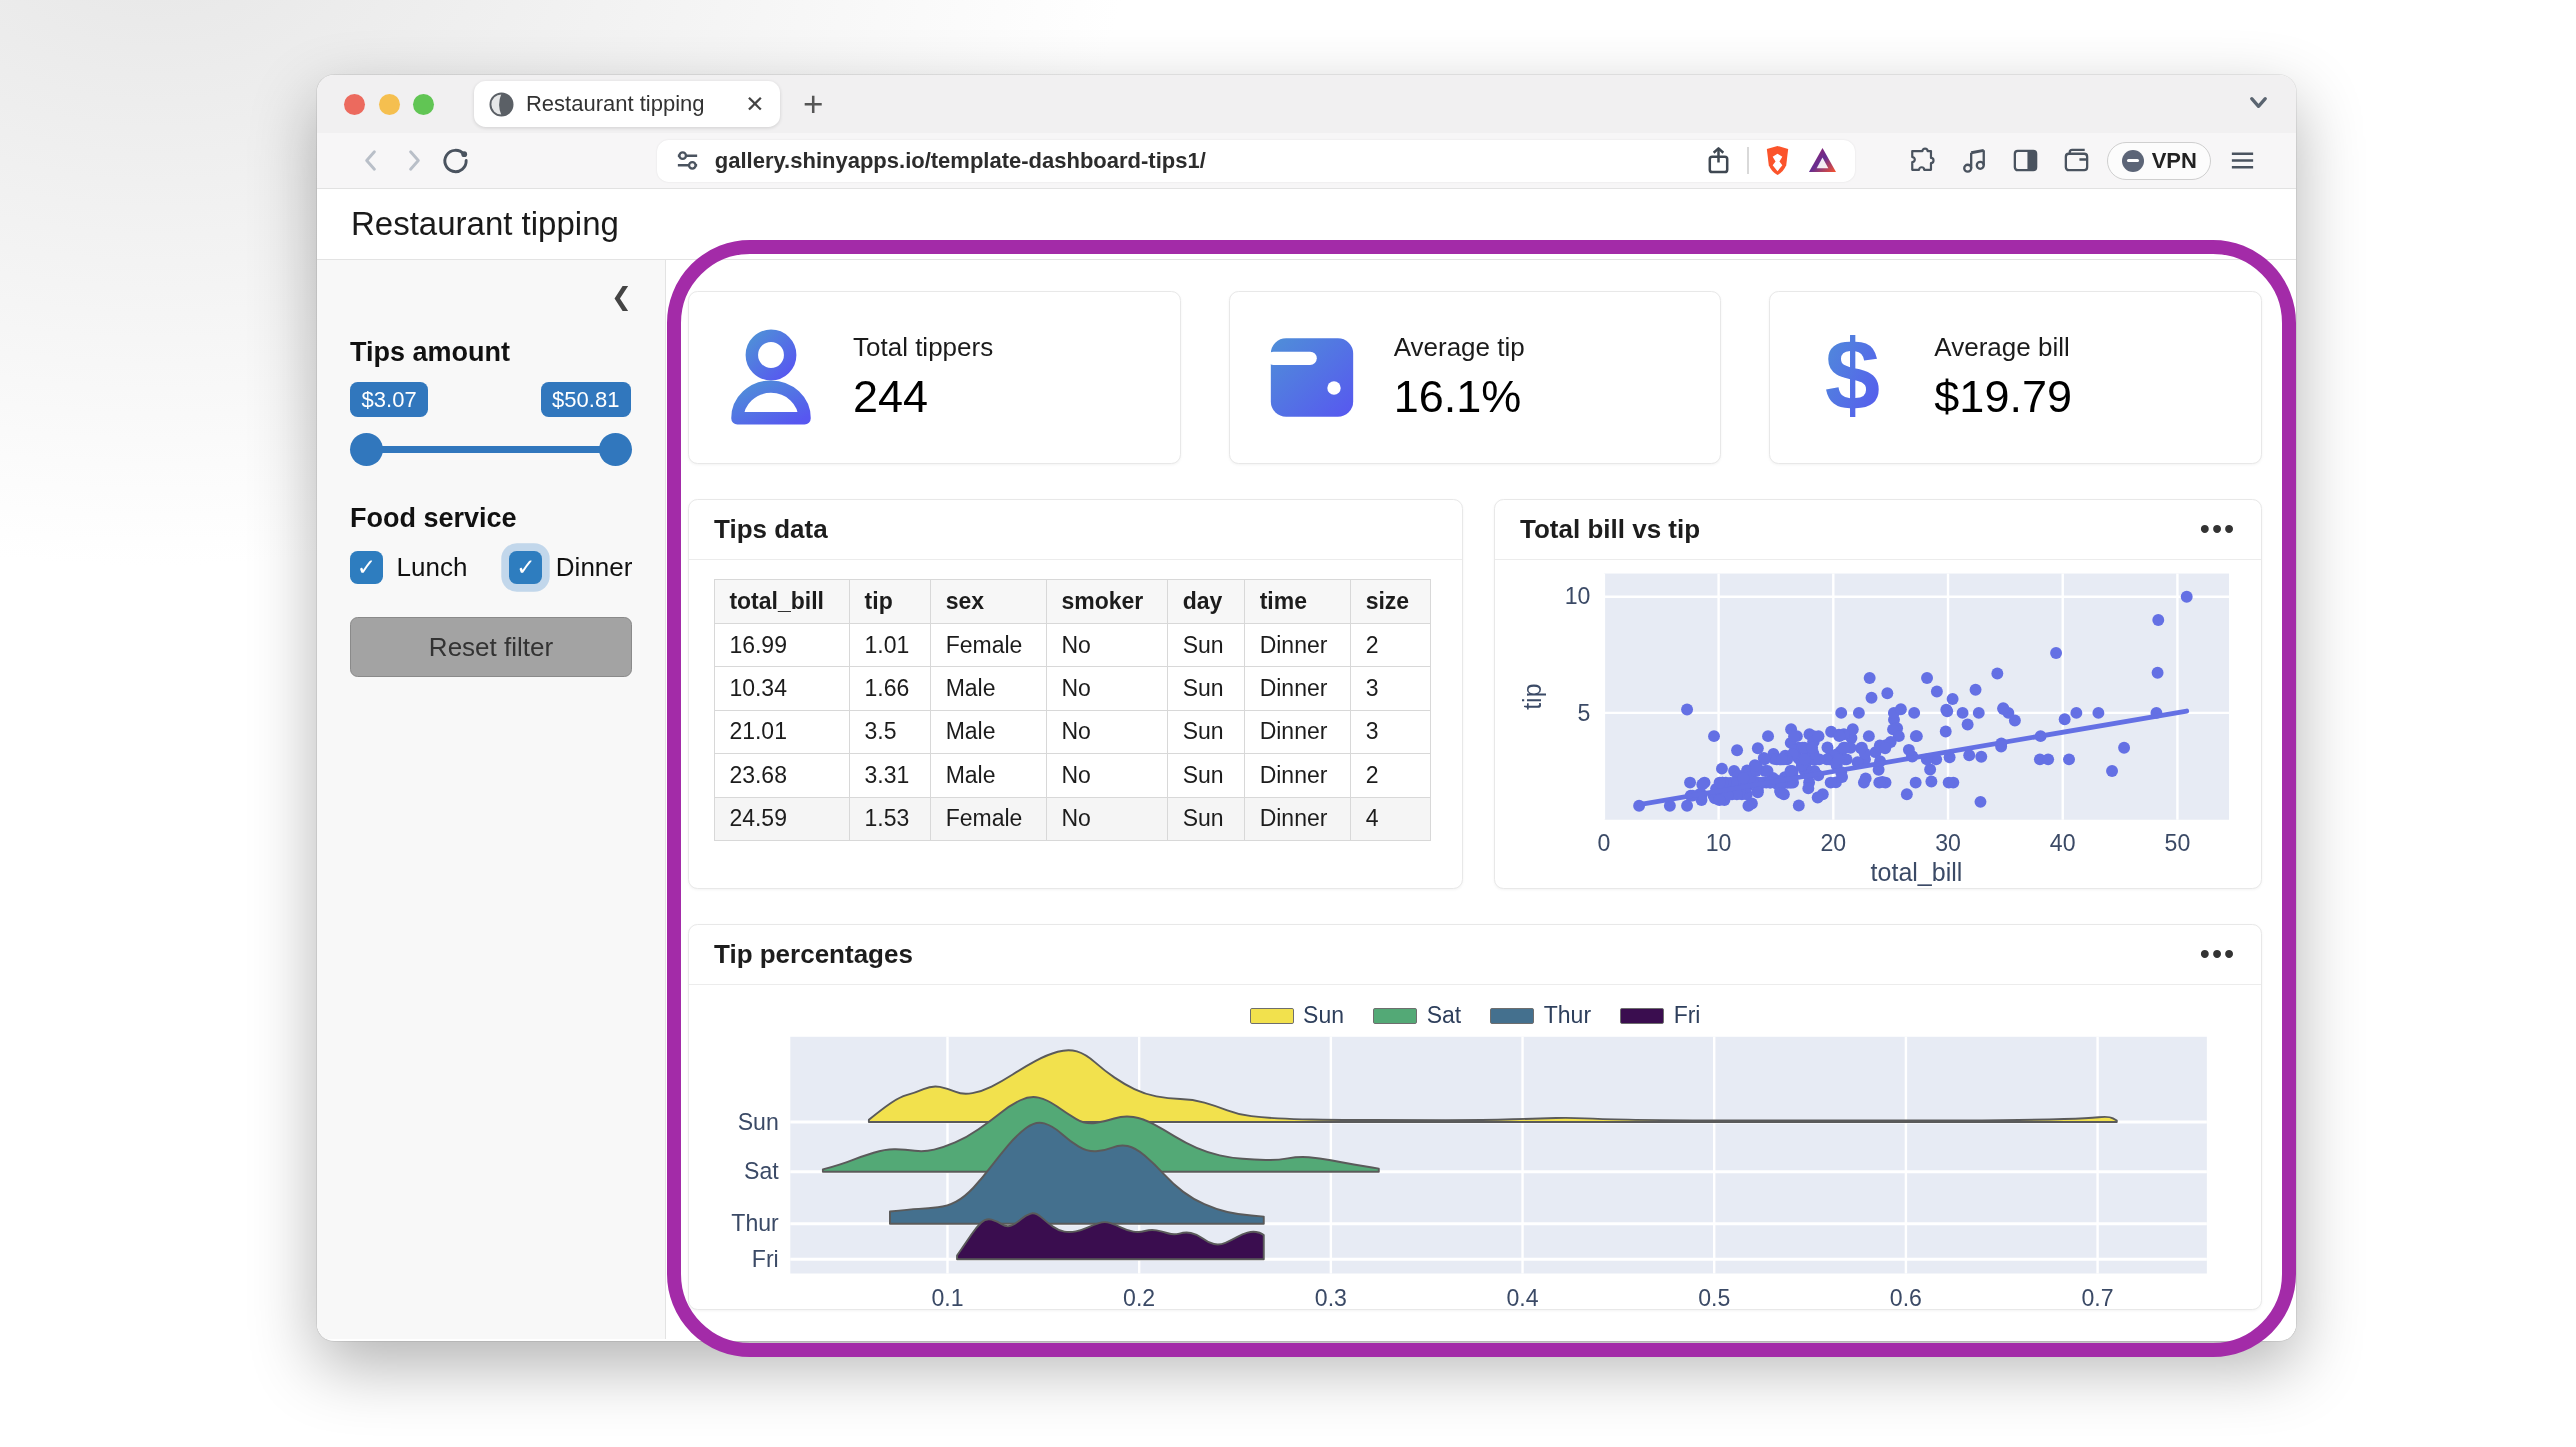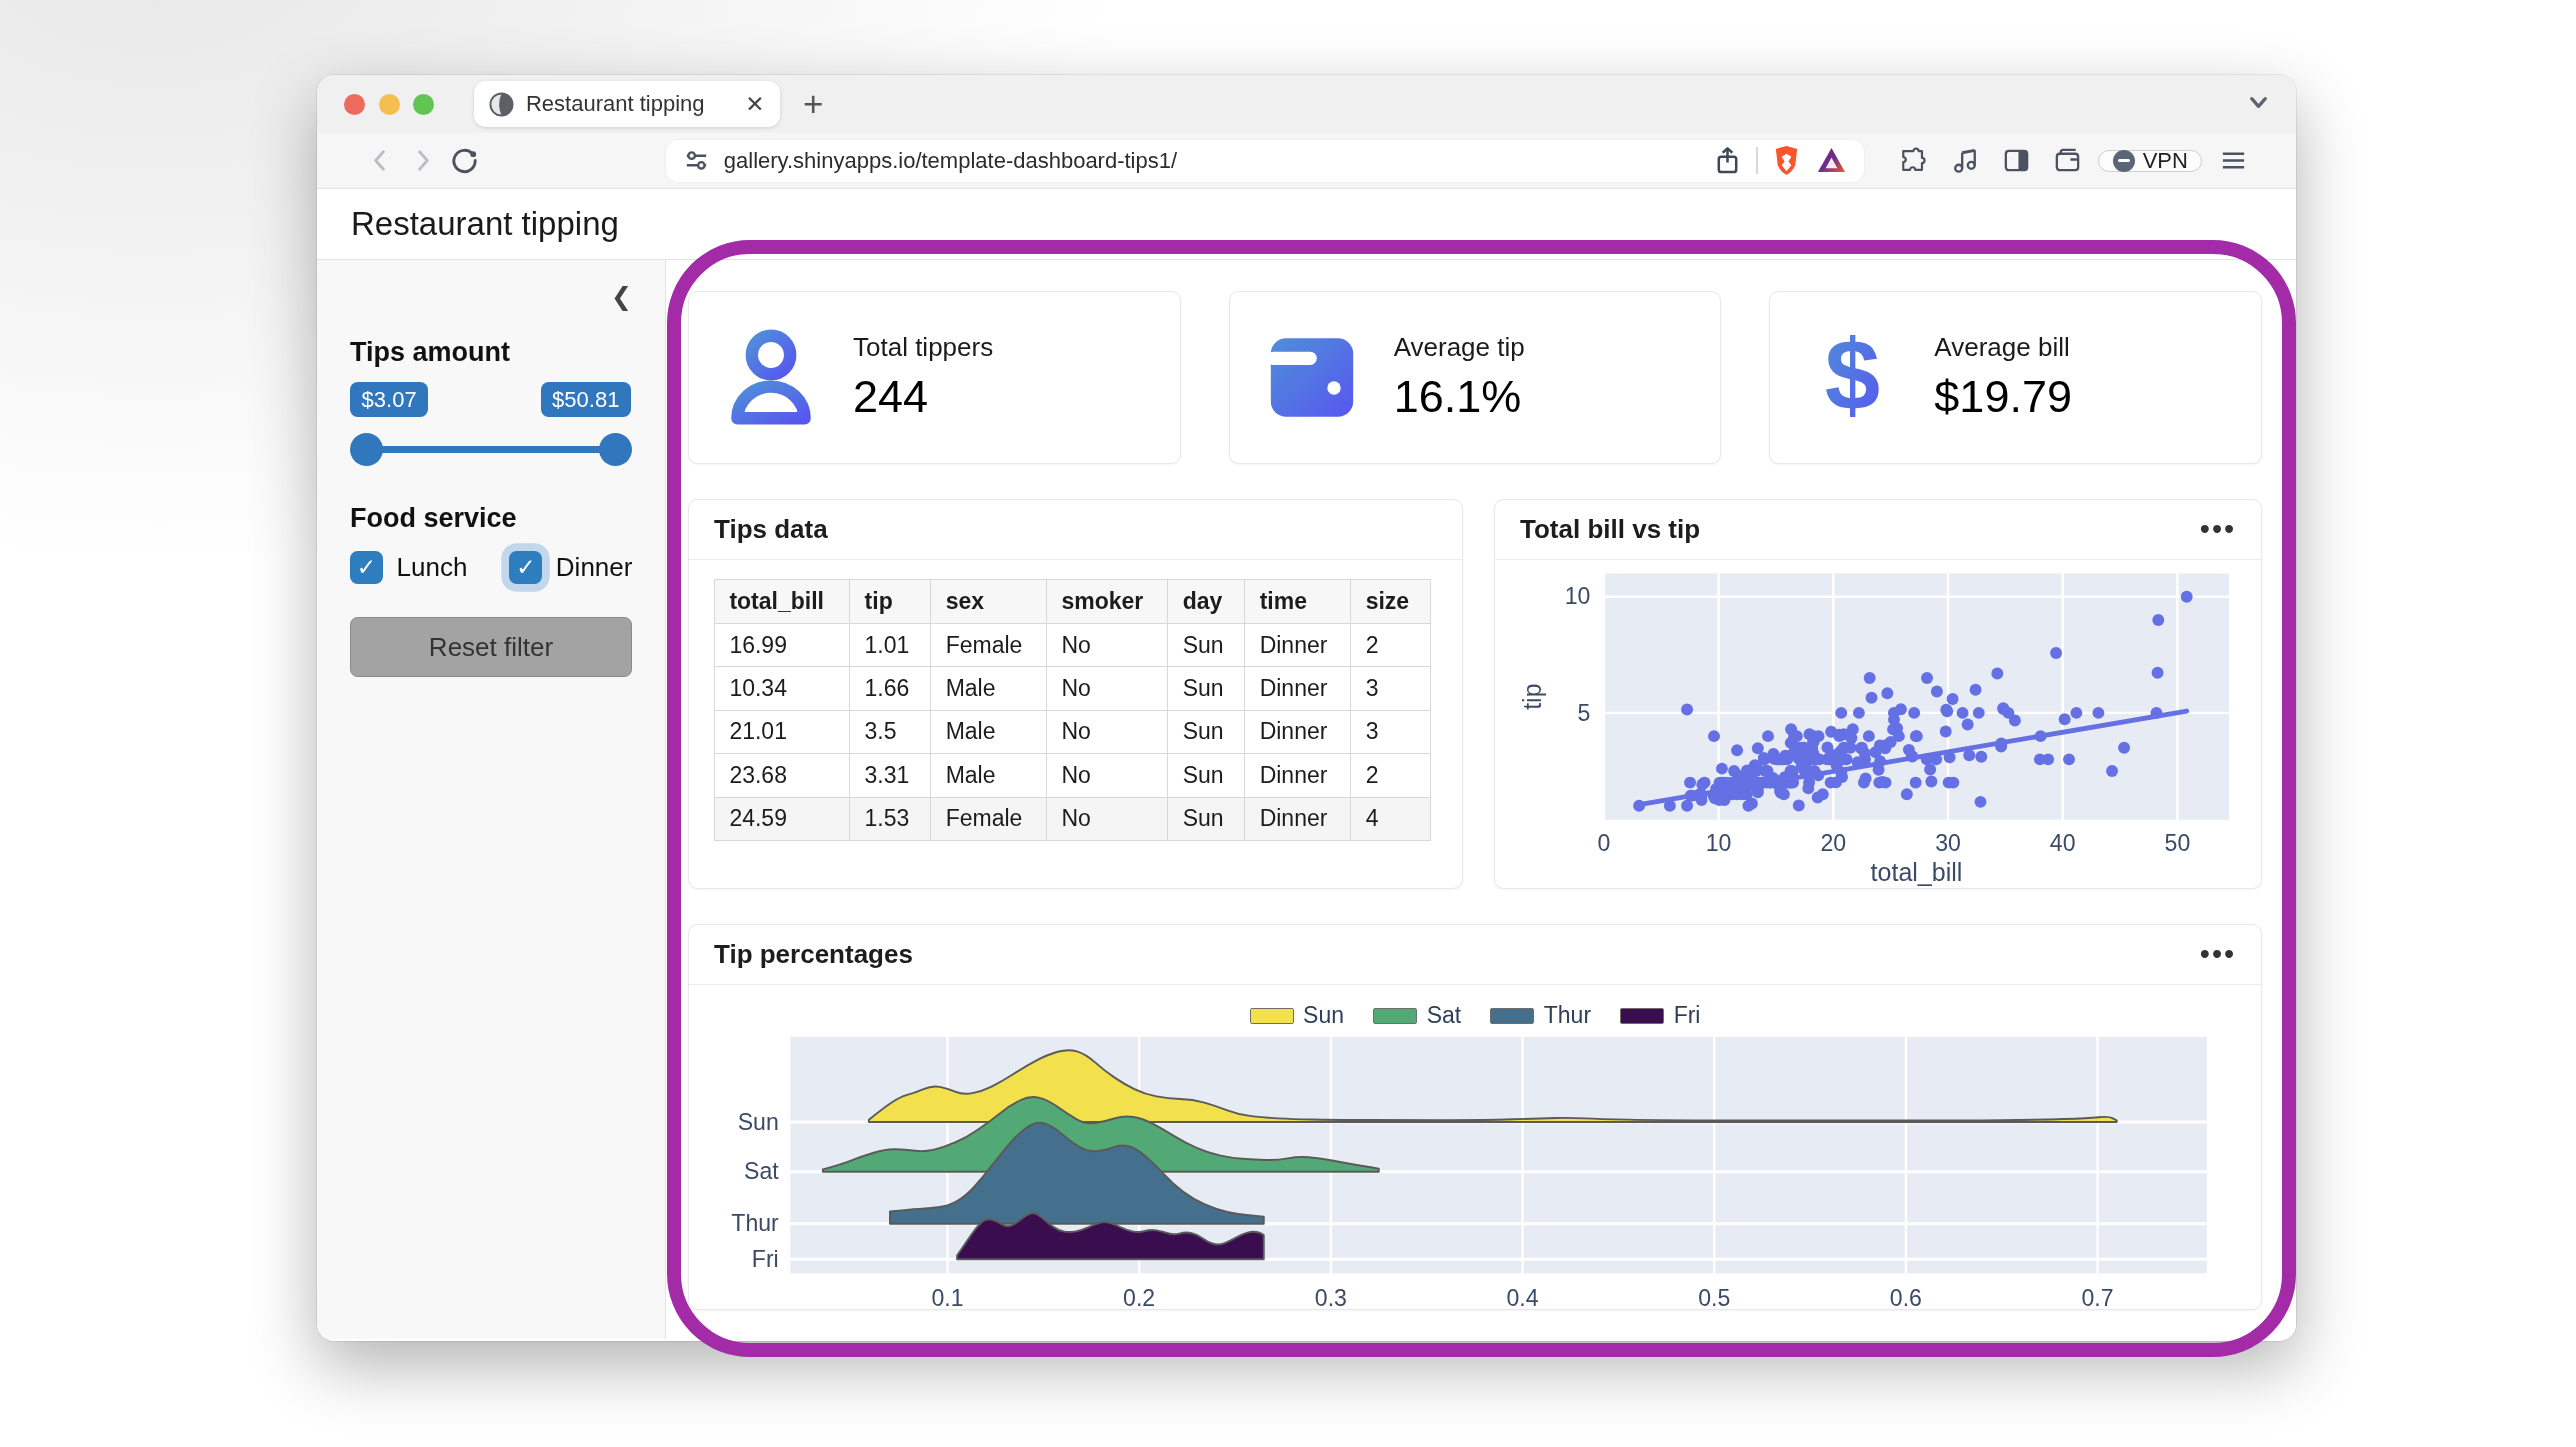--- a/index.html
+++ b/index.html
@@ -16,29 +16,29 @@
   .lights { display:flex; gap:13.5px; margin-right:40px; }
   .light { width:21px; height:21px; border-radius:50%; }
   .tab { width:306px; height:46px; background:#fff; border-radius:11.6px; display:flex; align-items:center;
          padding:0 15.4px; box-shadow:0 1px 3.9px rgba(0,0,0,.14); gap:11.6px; }
   .tab-title { flex:1; font-size:22px; color:#333; white-space:nowrap; overflow:hidden; }
   .tab-close { font-size:23px; color:#444; }
   .newtab { font-size:35px; color:#555; margin-left:23px; font-weight:300; }
   .tab-strip-end { margin-left:auto; }
 
   .navbar { height:56px; background:#f7f6f7; border-bottom:1.9px solid #e2e2e2;
-            display:flex; align-items:center; padding:0 42px; }
+            display:flex; align-items:center; padding:0 33px;font-weight:bold; }
   .nav-ic { display:flex; align-items:center; justify-content:center; width:42px; height:42px; }
   .urlbar { margin-left:181px; width:1198px; height:42px; background:#fff; border-radius:11.6px;
             display:flex; align-items:center; padding:0 17.3px; gap:13.5px; box-shadow:0 0 1.9px rgba(0,0,0,.10); }
   .url-text { font-size:22px; color:#2c2c2c; flex:1; white-space:nowrap; overflow:hidden; }
   .url-right { display:flex; align-items:center; gap:13.5px; }
   .url-div { width:1.9px; height:27px; background:#d9d9d9; }
   .right-icons { margin-left:auto; display:flex; align-items:center; gap:9.6px; }
-  .vpn-pill { height:22px; border:1.9px solid #cfcfcf; background:#fcfcfc; border-radius:20px;
+  .vpn-pill { height:38px; border:1.9px solid #cfcfcf; background:#fcfcfc; border-radius:20px;
               display:flex; align-items:center; gap:7.7px; padding:0 13.5px; }
   .vpn-dot { width:22px; height:22px; border-radius:50%; background:#5c6577; position:relative; }
   .vpn-dot::after { content:""; position:absolute; left:4.8px; top:9.6px; width:12.5px; height:2.9px; background:#fff; border-radius:1.9px; }
   .vpn-label { font-size:22px; color:#222; }
 
   
   .page { height:1150px; display:flex; flex-direction:column; background:#fff; }
   .page-header { height:71px; display:flex; align-items:center; padding-left:34px;
                  border-bottom:1.9px solid #e3e3e3; flex:none; }
   .page-title { font-size:33px; color:#1a1a1a; }

